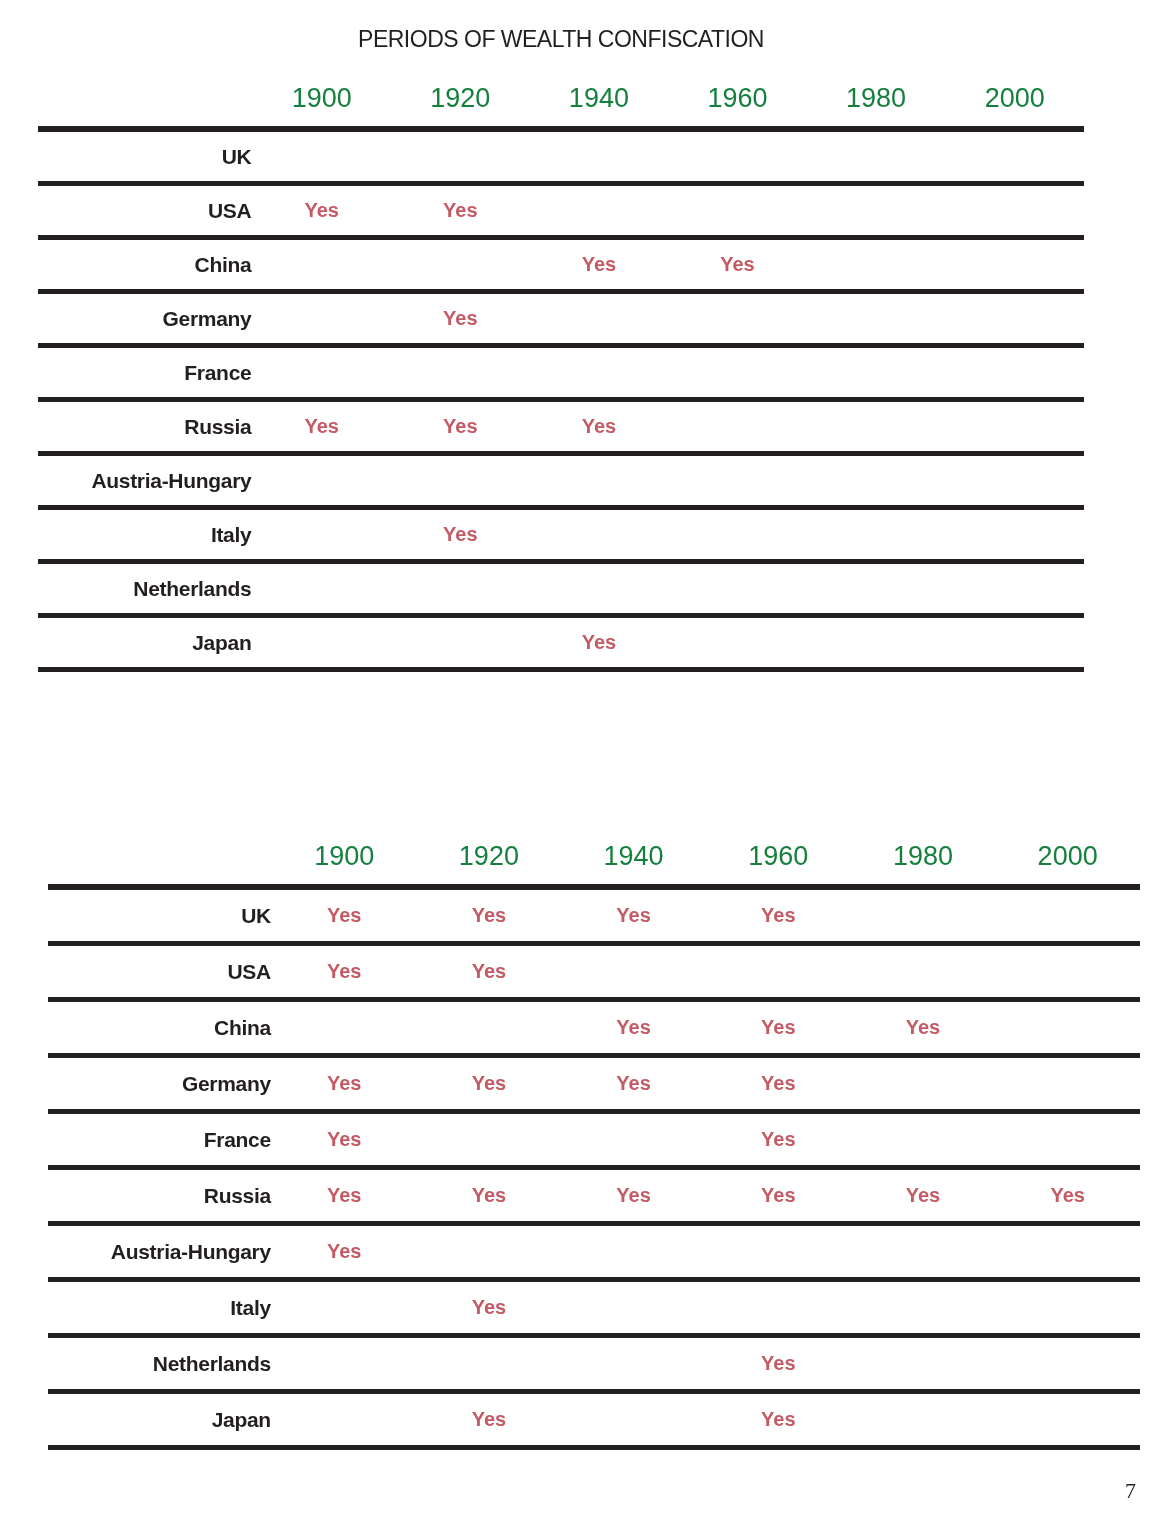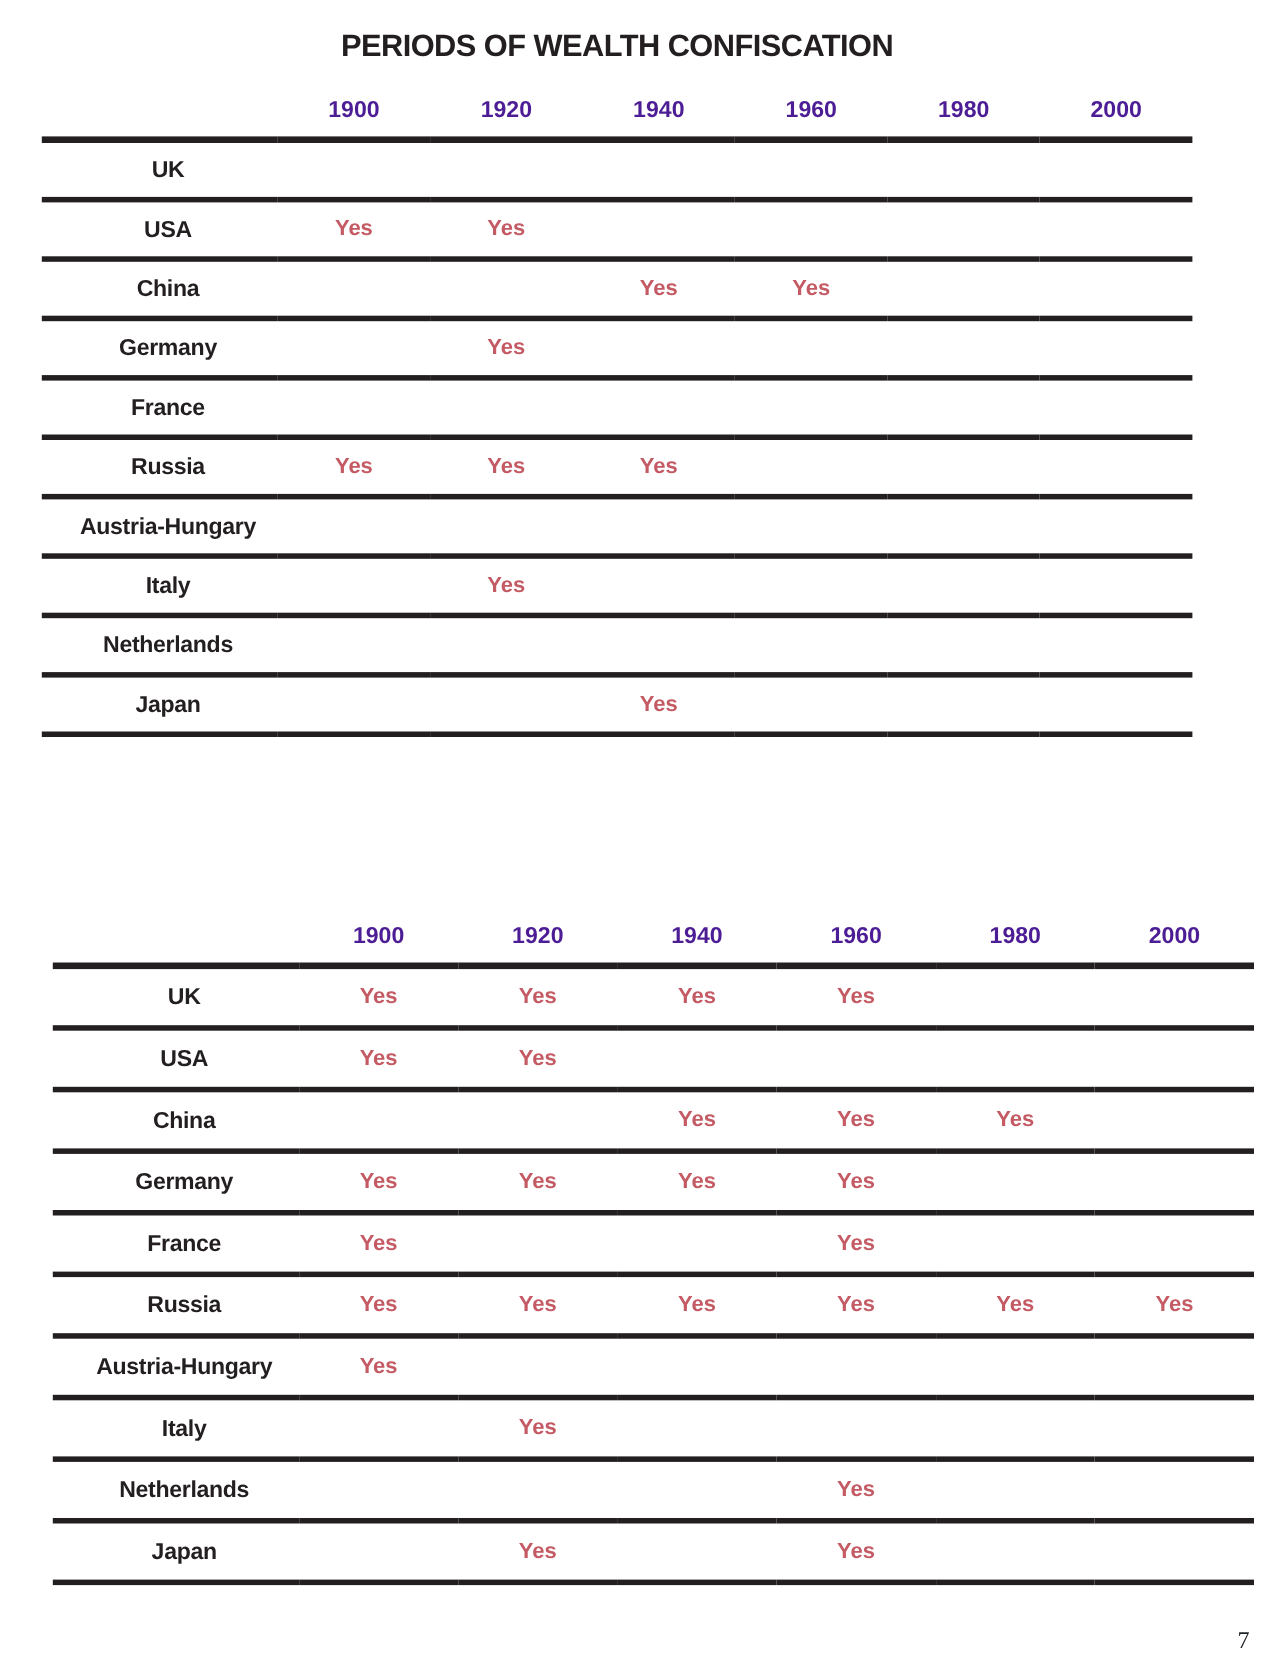--- a/index.html
+++ b/index.html
@@ -8,50 +8,50 @@
     background: #ffffff;
     font-family: "Liberation Sans", sans-serif;
     color: #231f20;
     position: relative;
     overflow: hidden;
   }
   .table-block { position: relative; }
   .block-1 { margin: 26px 0 0 38px; width: 1046px; }
   .block-2 { margin: 155px 0 0 48px; width: 1092px; }
   .tbl-title {
-    font-size: 28px;
-    font-weight: bold;
+    font-size: 23px;
+    font-weight: normal;
     text-align: center;
     letter-spacing: -0.5px;
     margin: 0 0 16px 0;
     color: #231f20;
   }
   table {
     border-collapse: collapse;
     width: 100%;
     table-layout: fixed;
   }
   col.country-col { width: 20.5%; }
   col.year-col { width: 13.25%; }
   thead th {
     border-bottom: 6px solid #231f20;
-    font-size: 21px;
-    font-weight: bold;
+    font-size: 27px;
+    font-weight: normal;
     text-align: center;
     padding: 14px 0 12px 0;
-    color: #4c1d95;
+    color: #15803d;
   }
   tbody td {
     border-bottom: 5px solid #231f20;
     height: 47px;
     vertical-align: middle;
   }
   .block-2 tbody td { height: 49px; }
   td.country {
-    text-align: center;
+    text-align: right;
     font-weight: bold;
     font-size: 21px;
     padding-left: 16px;
     color: #231f20;
     letter-spacing: -0.3px;
   }
   td.val {
     text-align: center;
     font-weight: bold;
     font-size: 20px;

